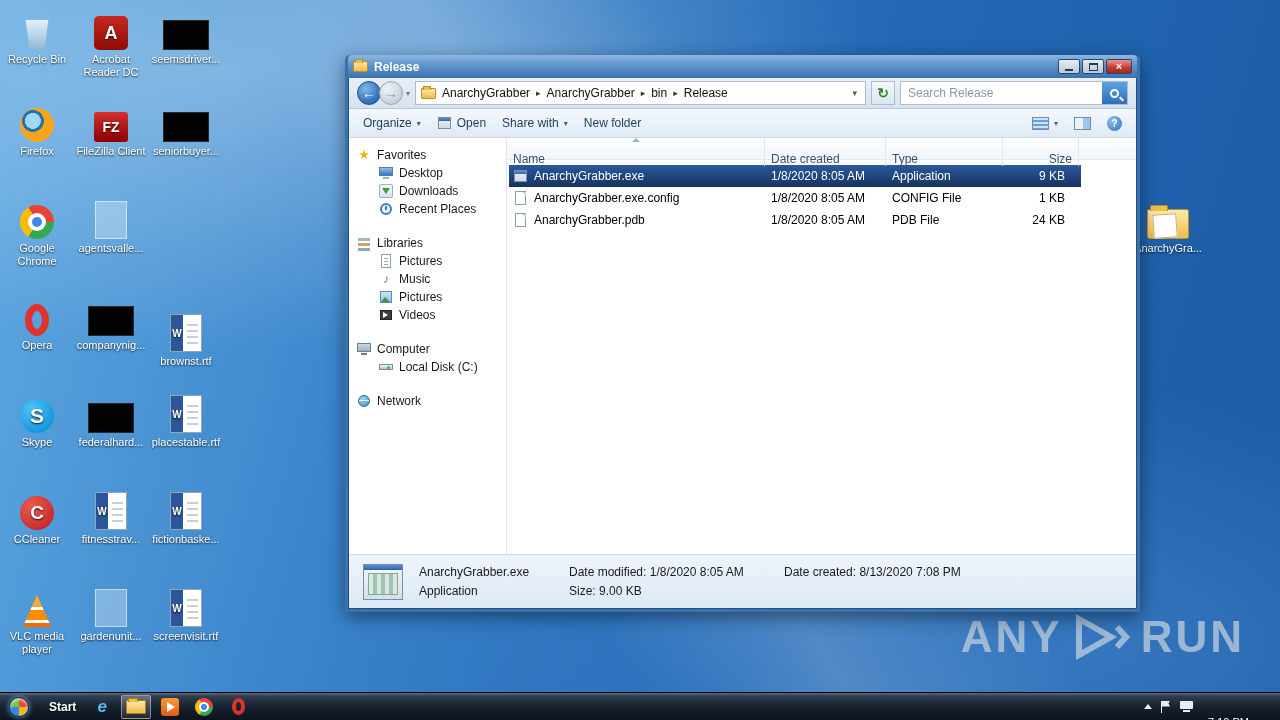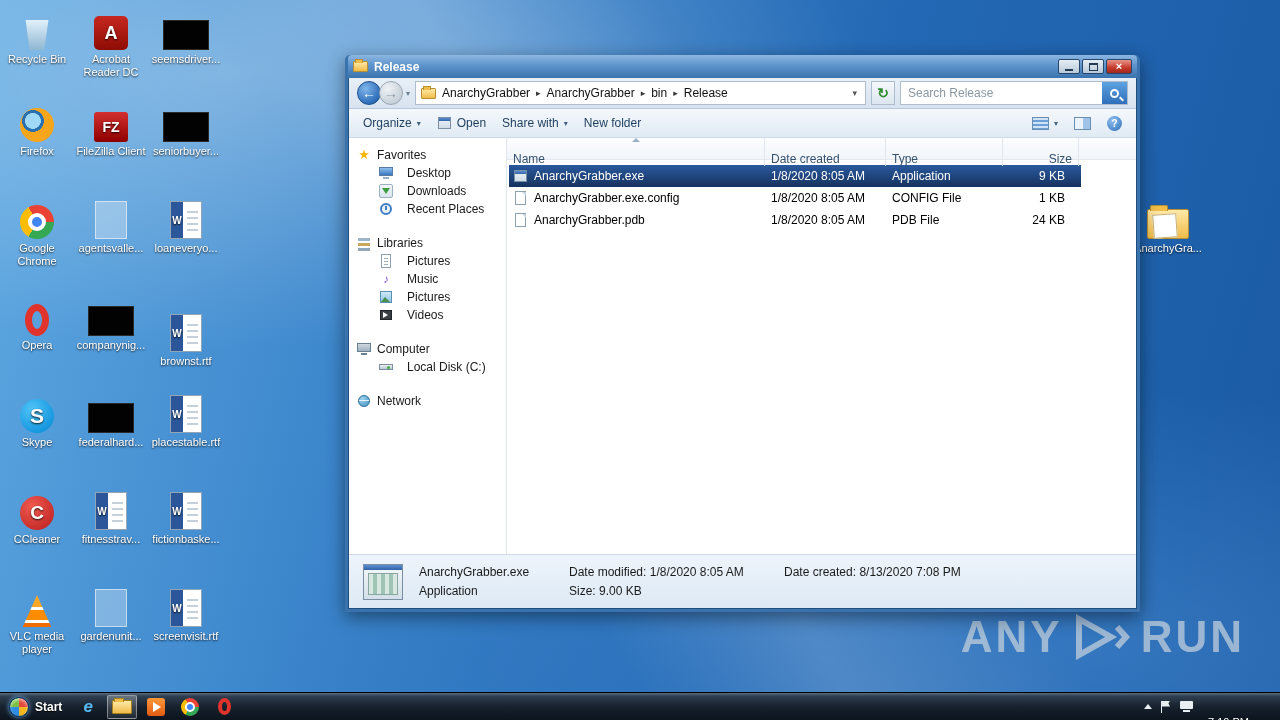--- a/index.html
+++ b/index.html
@@ -108,21 +108,21 @@
     background:linear-gradient(90deg,#eaf3fb 0 55%,#9fc4e8 55%);}
   .ic-help{width:15px;height:15px;border-radius:50%;background:radial-gradient(circle at 35% 30%,#8fc0ee,#2f6fba);
     color:#fff;font-size:10px;font-weight:bold;display:inline-flex;align-items:center;justify-content:center;}
   .ic-help::before{content:"?";}
 
   
   .main{flex:1;display:flex;min-height:0;background:#fff;}
   .navpane{width:158px;flex:none;border-right:1px solid #e0e6ee;padding:8px 0 0 8px;font-size:12px;color:#1a1a1a;overflow:hidden;}
   .navgroup{margin-bottom:16px;}
   .navhead{display:flex;align-items:center;gap:6px;padding:2px 0;font-weight:normal;}
-  .navitem{display:flex;align-items:flex-end;gap:14px;padding:2px 0 2px 22px;}
+  .navitem{display:flex;align-items:flex-end;gap:6px;padding:2px 0 2px 22px;}
   .nav-ic{width:14px;height:14px;position:relative;display:inline-block;flex:none;}
   .glyph-star{width:14px;color:#f7b500;font-size:13px;line-height:14px;text-align:center;flex:none;}
   .glyph-music{width:14px;color:#8a63d2;font-size:12px;line-height:14px;text-align:center;flex:none;}
   .nic-desktop::before{content:"";position:absolute;inset:1px 0 4px 0;background:linear-gradient(#8ec0ee,#3a77c0);border:1px solid #5a7ba0;}
   .nic-desktop::after{content:"";position:absolute;left:4px;right:4px;bottom:1px;height:2px;background:#9ab0c4;}
   .nic-download::before{content:"";position:absolute;inset:0;border-radius:2px;background:linear-gradient(#f2f7fa,#d9e4ee);border:1px solid #9ab0c4;}
   .nic-download::after{content:"";position:absolute;left:3px;top:4px;border-left:4px solid transparent;border-right:4px solid transparent;border-top:6px solid #3f9b3f;}
   .nic-recent::before{content:"";position:absolute;inset:1px;border-radius:50%;border:2px solid #3f7ec0;background:#eaf3fb;}
   .nic-recent::after{content:"";position:absolute;left:6px;top:4px;width:2px;height:4px;background:#3f7ec0;}
   .nic-lib::before{content:"";position:absolute;left:1px;right:1px;top:2px;height:3px;background:#9fb6c8;
@@ -175,21 +175,21 @@
     background:repeating-linear-gradient(90deg,#d8e8e0 0 4px,#9fc4b4 4px 8px);}
   .dgrid{display:grid;grid-template-columns:150px 215px auto;row-gap:5px;align-items:center;}
 
   
   .watermark{position:absolute;right:35px;bottom:60px;display:flex;align-items:center;gap:8px;opacity:.72;}
   .wm-txt{font-size:44px;font-weight:bold;letter-spacing:3px;color:#c6d2dd;line-height:44px;}
 
   
   .taskbar{position:absolute;left:0;right:0;bottom:0;height:28px;display:flex;align-items:center;
     background:linear-gradient(#5a6c7e 0,#2e3e50 12%,#17222e 50%,#0c141d 100%);border-top:1px solid #000;color:#fff;}
-  .startbtn{display:flex;align-items:center;gap:6px;padding:0 9px;height:100%;}
+  .startbtn{display:flex;align-items:center;gap:20px;padding:0 9px;height:100%;}
   .orb{width:20px;height:20px;border-radius:50%;border:1px solid #0a3a6a;
     background:conic-gradient(#e4483c 0 90deg,#f5b51e 90deg 180deg,#2f8ce0 180deg 270deg,#7cc143 270deg 360deg);
     box-shadow:0 0 5px rgba(120,190,255,.9), inset 0 2px 3px rgba(255,255,255,.6);}
   .start-label{font-size:12px;font-weight:bold;text-shadow:0 1px 1px #000;}
   .tbicon{width:30px;height:24px;margin:0 2px;display:flex;align-items:center;justify-content:center;border-radius:2px;flex:none;}
   .tbicon.pressed{background:linear-gradient(rgba(255,255,255,.28),rgba(255,255,255,.08));border:1px solid rgba(255,255,255,.4);}
   .tb-ie{color:#58b7f0;font-size:17px;font-weight:bold;font-style:italic;}
   .tb-folder{width:20px;height:14px;background:linear-gradient(#ffe9a8,#f0bc4a);border:1px solid #a8821f;border-radius:1px;position:relative;}
   .tb-folder::before{content:"";position:absolute;top:-3px;left:1px;width:8px;height:3px;background:#f0bc4a;border:1px solid #a8821f;border-bottom:none;}
   .tb-media{width:18px;height:18px;border-radius:3px;background:linear-gradient(#ff9838,#e05a10);position:relative;}
@@ -305,26 +305,20 @@
         <div class="ic-black"></div>
       </div>
     <div class="lbl">seemsdriver...</div>
   </div>
   <div class="dicon" style="left:150px;top:100px">
     <div class="art">
         <div class="ic-black"></div>
       </div>
     <div class="lbl">seniorbuyer...</div>
   </div>
-  <div class="dicon" style="left:150px;top:197px">
-    <div class="art">
-        <div class="ic-word"></div>
-      </div>
-    <div class="lbl">loaneveryo...</div>
-  </div>
   <div class="dicon" style="left:150px;top:310px">
     <div class="art">
         <div class="ic-word"></div>
       </div>
     <div class="lbl">brownst.rtf</div>
   </div>
   <div class="dicon" style="left:150px;top:391px">
     <div class="art">
         <div class="ic-word"></div>
       </div>

